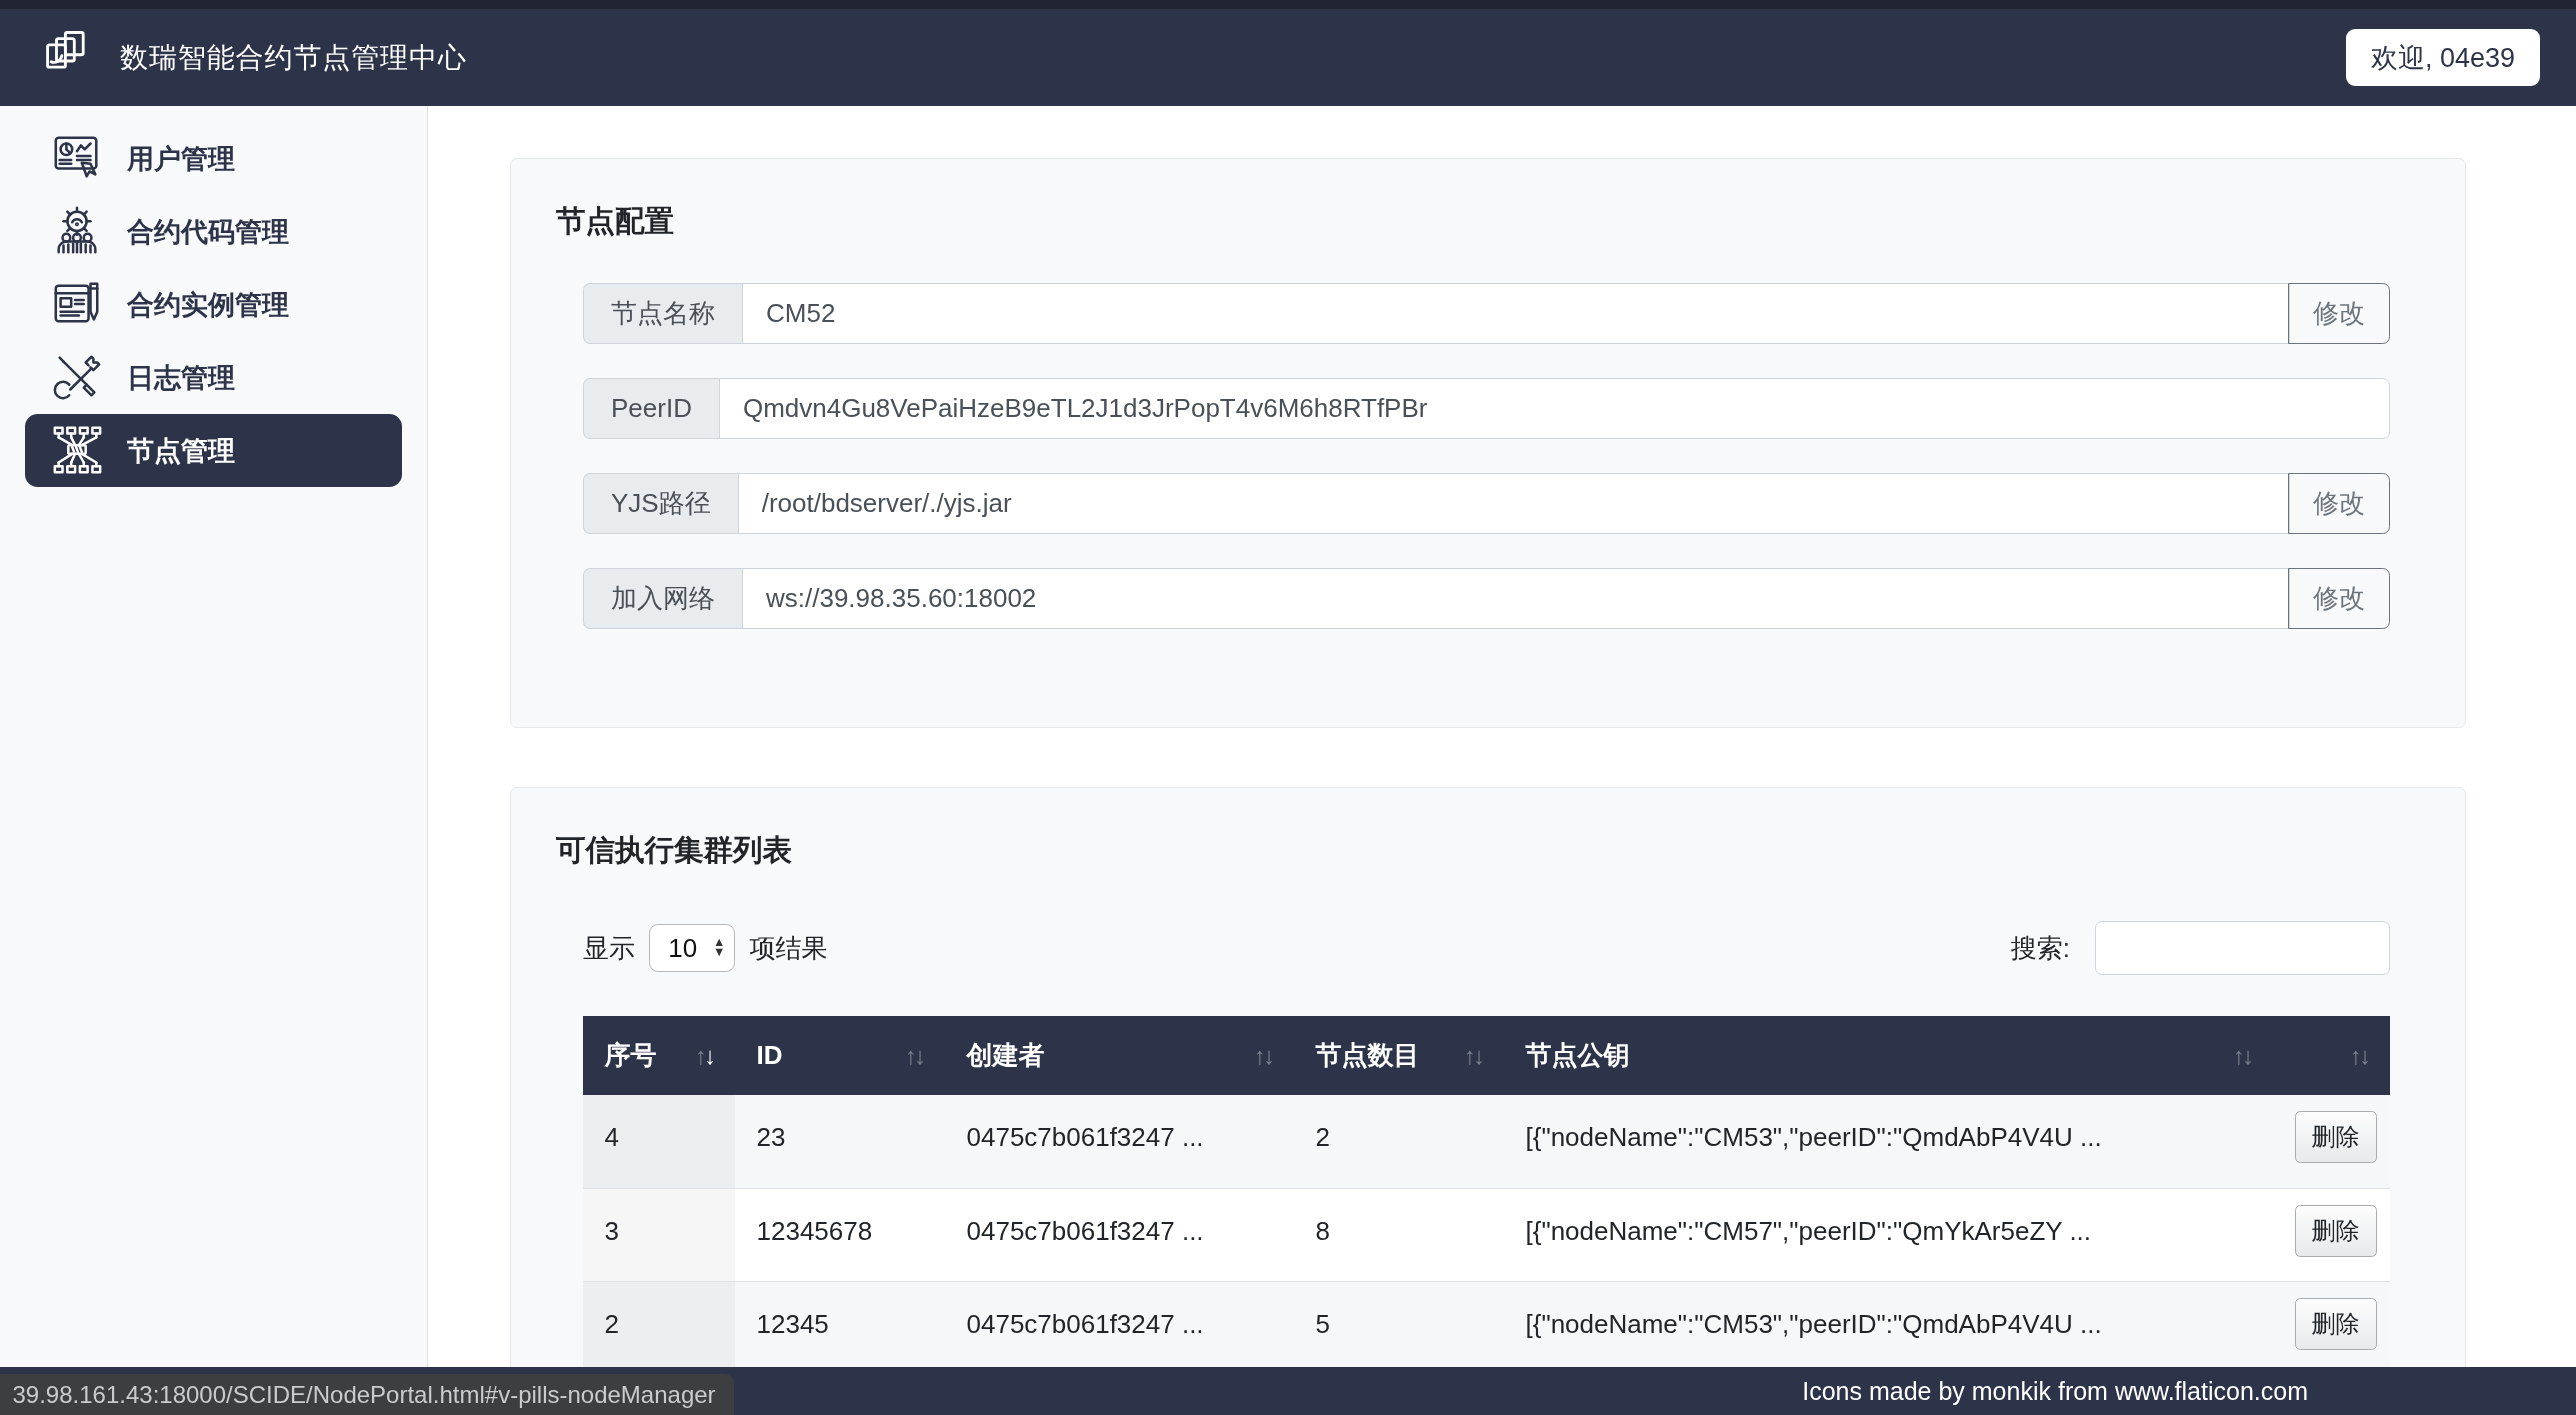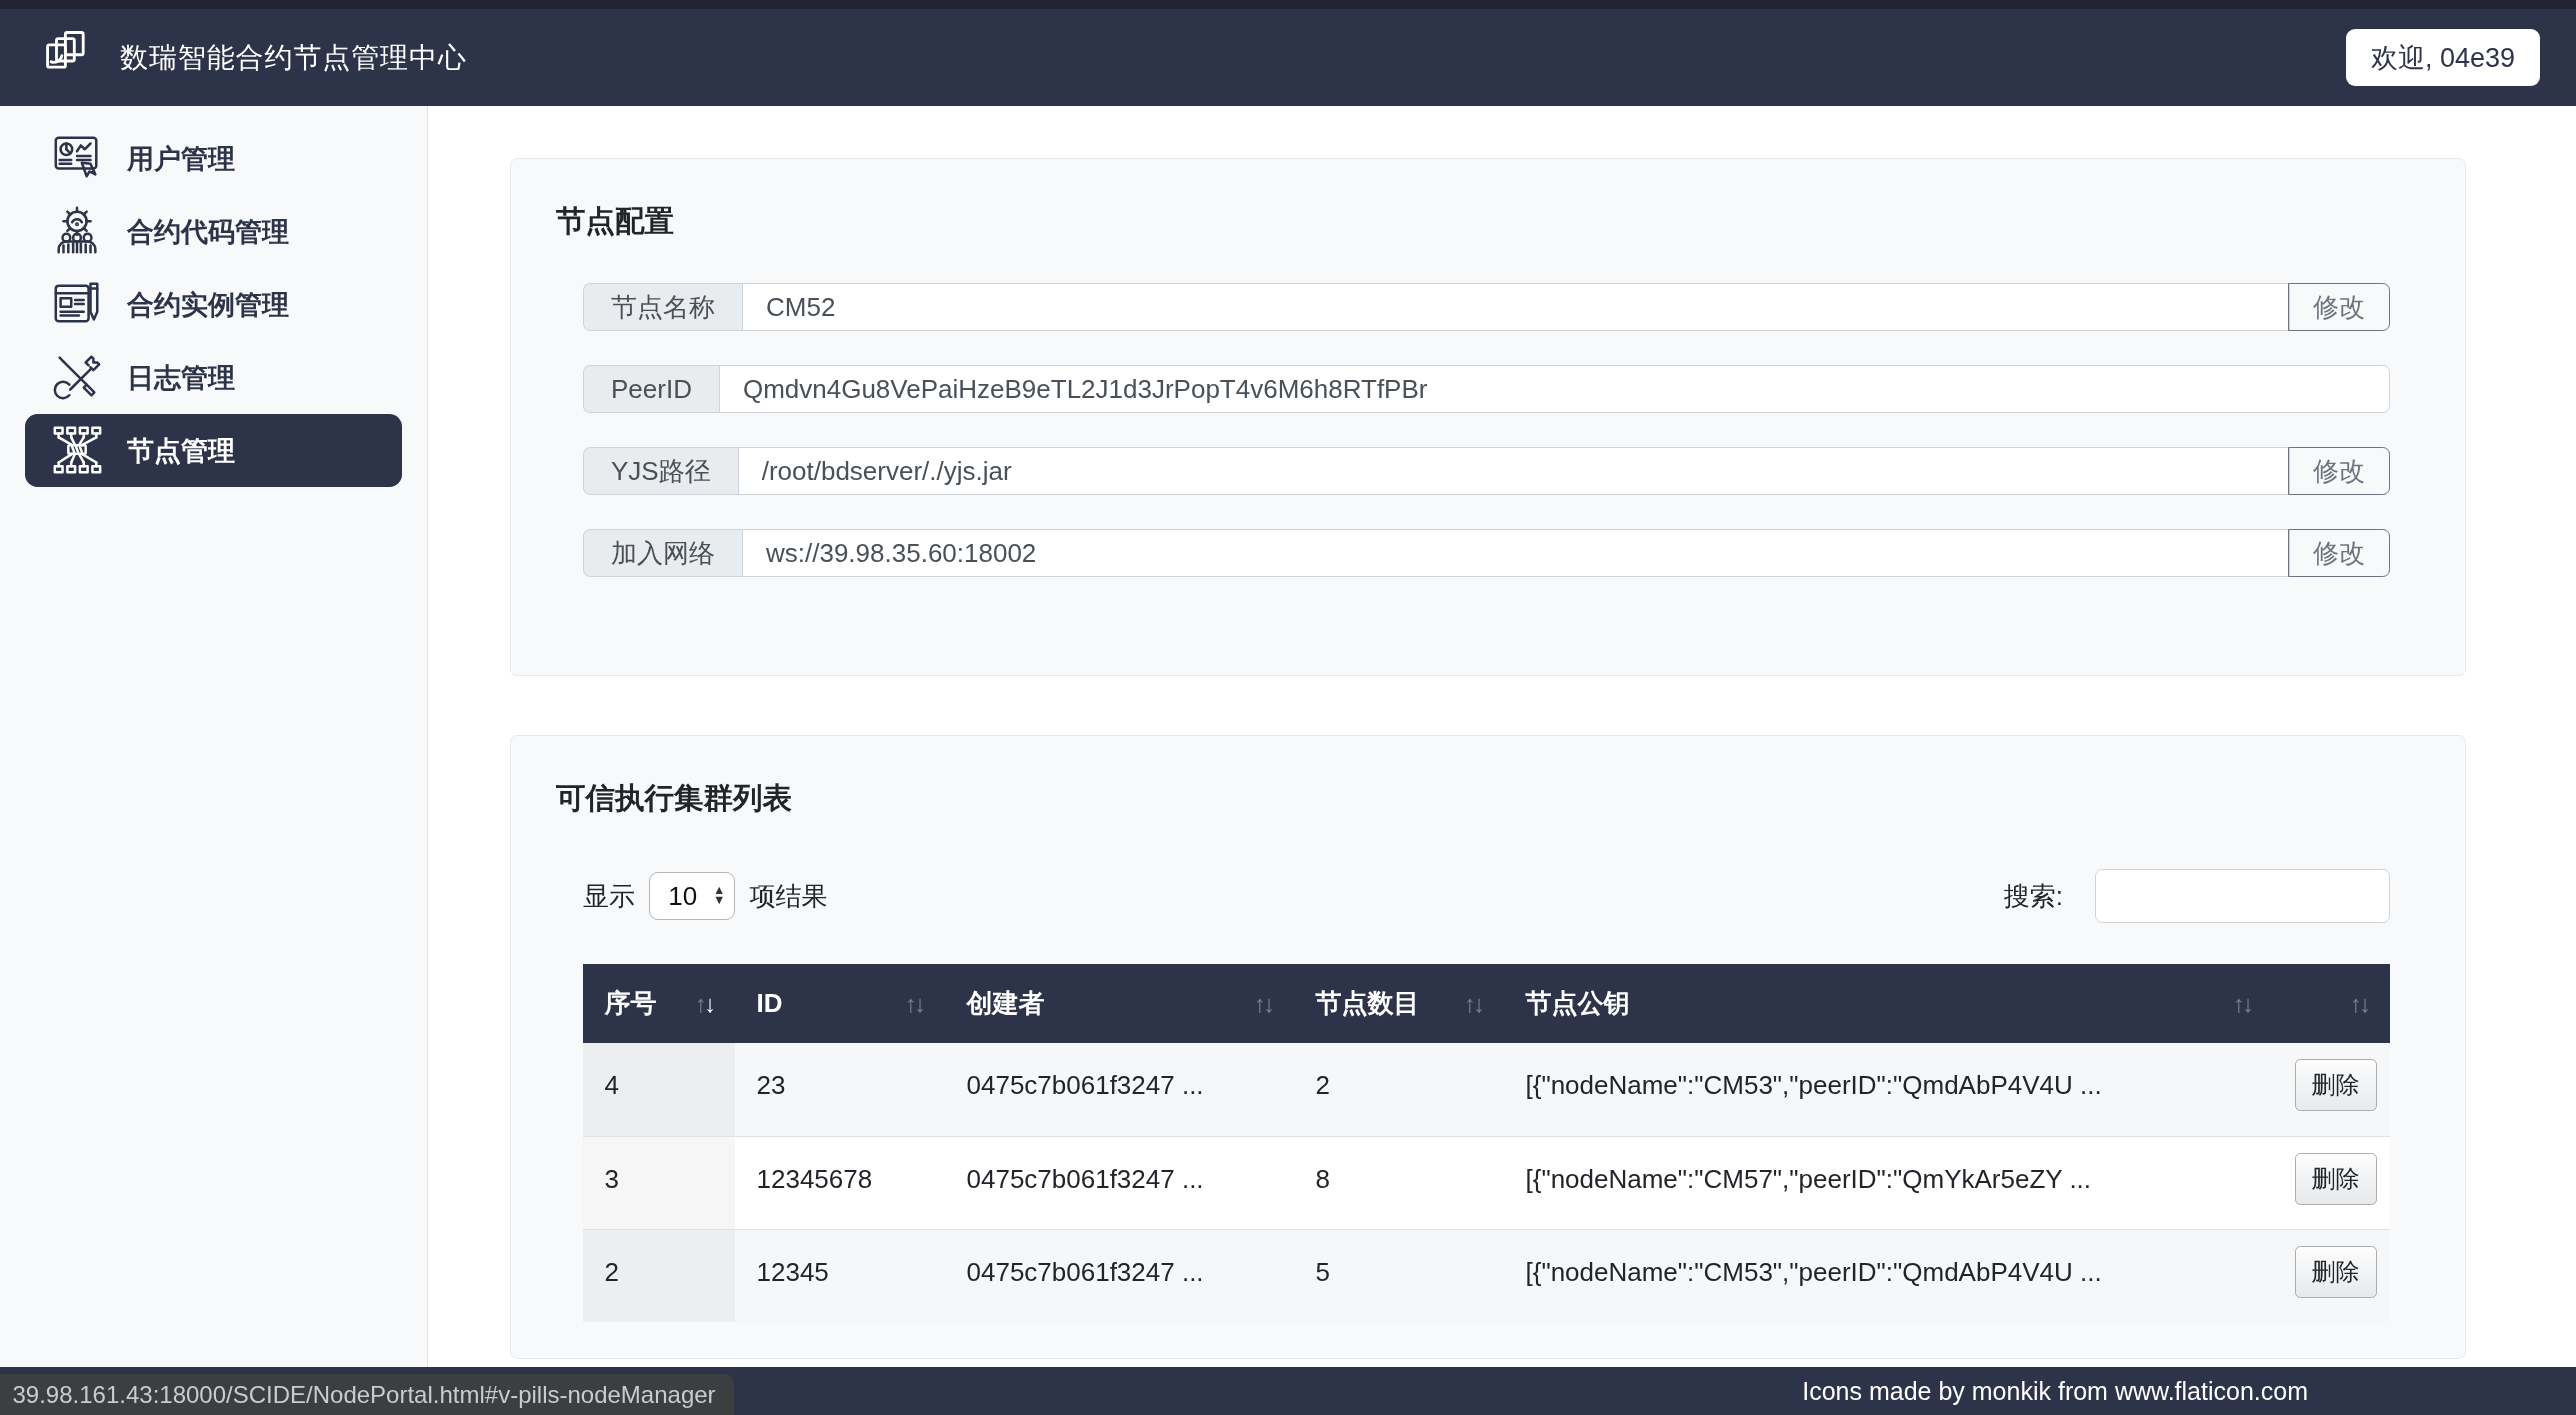--- a/index.html
+++ b/index.html
@@ -26,38 +26,38 @@
 
   main { flex:1; background:#fff; padding:52px 110px 0 82px; }
 
   
   .card { background:#f8f9fa; border:1.8px solid #e6e9ec; border-radius:7.2px; padding:43px 45px 0; }
   .card h2 { font-size:29.5px; font-weight:bold; color:#212529; }
   .card-config { padding-bottom:98px; }
   .card-cluster { margin-top:59px; min-height:590px; padding-bottom:36px; }
 
   .fields { margin:41px 30px 0 27px; }
-  .igroup { display:flex; height:48px; margin-bottom:34px; }
+  .igroup { display:flex; height:61px; margin-bottom:34px; }
   .igroup:last-child { margin-bottom:0;justify-content:space-between; }
   .addon { background:#e9ecef; border:1.8px solid #ced4da; border-right:0; border-radius:7.2px 0 0 7.2px;
            display:flex; align-items:center; padding:0 27px; font-size:26px; color:#495057; white-space:nowrap; }
   .igroup input { flex:1; min-width:0; border:1.8px solid #ced4da; background:#fff; font-size:26px;
                   color:#495057; padding:0 23px; outline:none; font-family:Liberation Sans, sans-serif; }
   .igroup.no-btn input { border-radius:0 7.2px 7.2px 0; }
   .btn-modify { width:102px; flex:none; margin-left:-1.8px; background:transparent; border:1.8px solid #6c757d;
                 color:#6c757d; font-size:26px; border-radius:0 7.2px 7.2px 0; cursor:pointer; font-family:inherit; }
 
   
   .ctrl-row { display:flex; align-items:center; margin:50px 30px 0 27px; }
   .len-group { display:flex; align-items:center; gap:14.3px; font-size:26px; color:#212529; }
   .page-select { display:inline-flex; align-items:center; width:86px; height:48px; border:1.8px solid #b6b6b6;
                  border-radius:9px; background:#fff; padding:0 9px 0 18px; font-size:26px; color:#111;
                  cursor:pointer; justify-content:space-between; }
   .stepper { display:flex; flex-direction:column; line-height:9.8px; font-size:12.5px; color:#333; }
-  .search-group { margin-left:auto; display:flex; align-items:center; gap:32px; font-size:26px; color:#212529; }
+  .search-group { margin-left:auto; display:flex; align-items:center; gap:25px; font-size:26px; color:#212529; }
   .search-group input { width:295px; height:54px; border:1.8px solid #ced4da; border-radius:7.2px; background:#fff;
                         font-size:25px; padding:0 16px; outline:none; font-family:inherit; }
 
   
   table { border-collapse:collapse; table-layout:fixed; margin:41px 30px 0 27px;
           width:calc(100% - 57px); background:#fff; }
   col.c-seq{width:152px} col.c-id{width:210px} col.c-creator{width:349px}
   col.c-count{width:210px} col.c-key{width:769px} col.c-act{width:auto}
   thead th { background:#2d3348; height:79px; padding:0 21.5px; }
   .th-inner { display:flex; align-items:center; justify-content:space-between; gap:9px;

